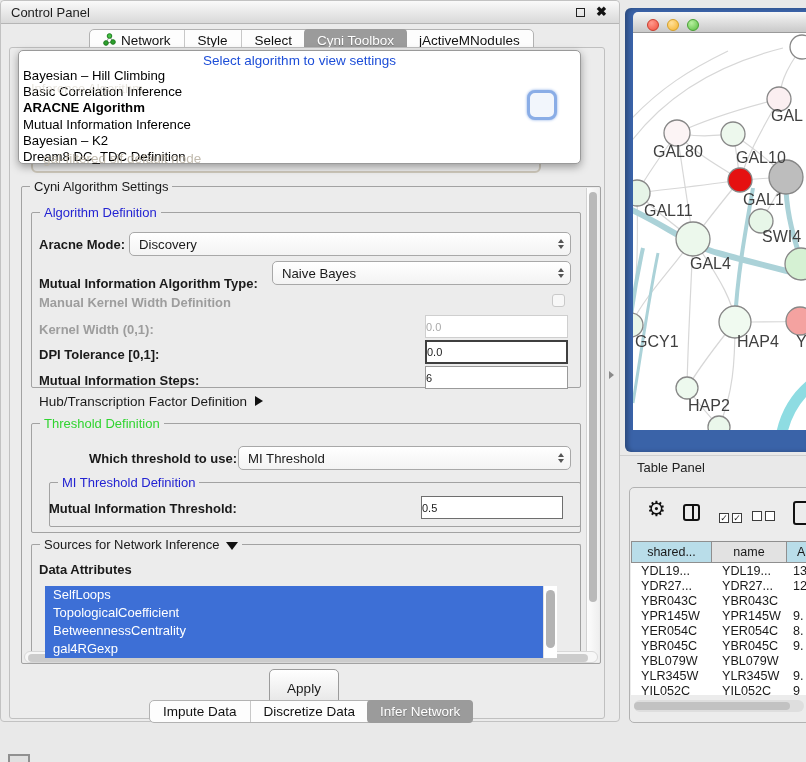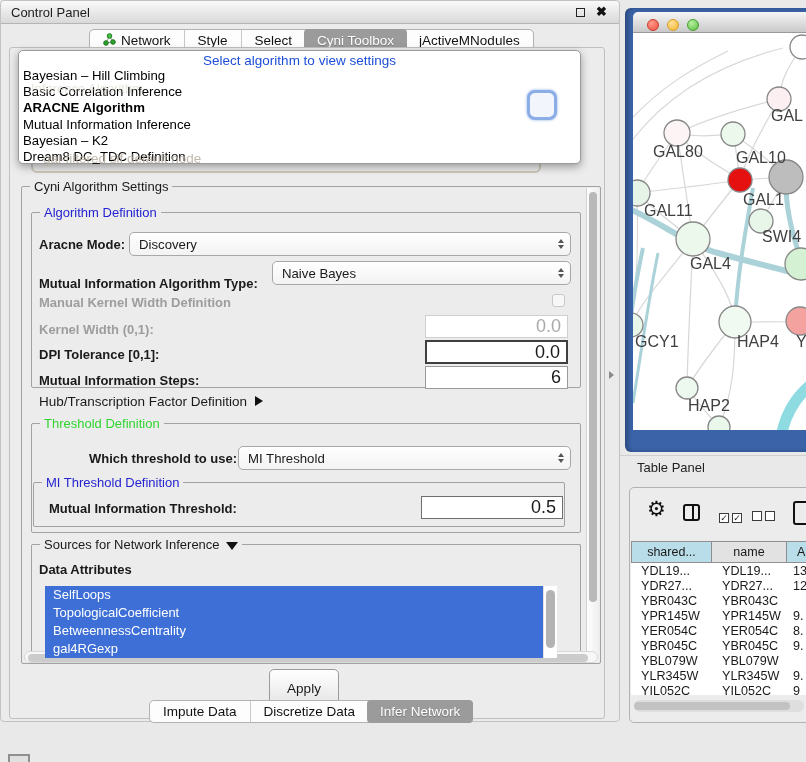--- a/index.html
+++ b/index.html
@@ -35,21 +35,21 @@
 .legend{position:absolute;top:-8px;left:8px;background:#ececec;padding:0 4px;font-size:13px;white-space:nowrap}
 .leg-blue{color:#2323d2}
 .leg-green{color:#31d431}
 
 .lbl{font-size:13px;white-space:nowrap}
 .dis{color:#9d9d9d}
 .combo{background:linear-gradient(#ffffff,#f3f3f3);border:1px solid #a8a8a8;border-radius:5px;height:24px;display:flex;align-items:center;padding-left:9px;font-size:13.2px}
 .spin{position:absolute;right:6px;top:50%;transform:translateY(-50%);display:flex;flex-direction:column;gap:2px}
 .t-up{width:0;height:0;border-left:3.5px solid transparent;border-right:3.5px solid transparent;border-bottom:4.5px solid #555}
 .t-dn{width:0;height:0;border-left:3.5px solid transparent;border-right:3.5px solid transparent;border-top:4.5px solid #555}
-.tfield{background:#fff;display:flex;align-items:center;justify-content:flex-end;padding-right:6px;font-size:18px}
+.tfield{background:#fff;display:flex;align-items:center;justify-content:flex-start;padding-right:6px;font-size:11px}
 .chk{width:13px;height:13px;border:1px solid #c9c9c9;background:#f7f7f7;border-radius:3px}
 .tri-r{width:0;height:0;border-top:5.5px solid transparent;border-bottom:5.5px solid transparent;border-left:8px solid #111;display:inline-block;margin-left:8px}
 .tri-d{width:0;height:0;border-left:6px solid transparent;border-right:6px solid transparent;border-top:8px solid #111;display:inline-block;margin-left:6px;vertical-align:middle}
 
 #attr-list{left:44px;top:585px;width:512px;height:72px;background:#fff;overflow:hidden;z-index:1}
 .attr-item{height:18px;line-height:18px;background:#3d6fd6;color:#fff;font-size:13px;padding-left:8px}
 .attr-sb{position:absolute;right:2px;top:4px;width:9px;height:58px;background:#b3b3b3;border-radius:5px}
 .attr-sb-track{position:absolute;right:0;top:0;width:14px;height:72px;background:#fff;border-left:1px solid #e2e2e2}
 
 .vsb-track{background:linear-gradient(to right,#fdfdfd,#efefef);border-left:1px solid #d2d2d2}
@@ -183,21 +183,21 @@
     <span class="legend leg-green">Threshold Definition</span>
   </div>
   <div class="abs lbl b" style="left:88px;top:450px">Which threshold to use:</div>
   <div class="abs combo" style="left:237px;top:445px;width:333px">
     <span>MI Threshold</span>
     <span class="spin">
         <i class="t-up"></i>
         <i class="t-dn"></i>
       </span>
   </div>
-  <div class="abs grp" style="left:32px;top:481px;width:532px;height:45px">
+  <div class="abs grp" style="left:48px;top:481px;width:532px;height:45px">
     <span class="legend leg-blue">MI Threshold Definition</span>
   </div>
   <div class="abs lbl b" style="left:48px;top:500px">Mutual Information Threshold:</div>
   <div class="abs tfield" style="left:420px;top:495px;width:142px;height:23px;border:1px solid #6e6e6e">
     <span>0.5</span>
   </div>
 
   <div class="abs grp" style="left:30px;top:543px;width:550px;height:116px;border-bottom:none">
     <span class="legend"><span>Sources for Network Inference</span><i class="tri-d"></i></span>
   </div>

